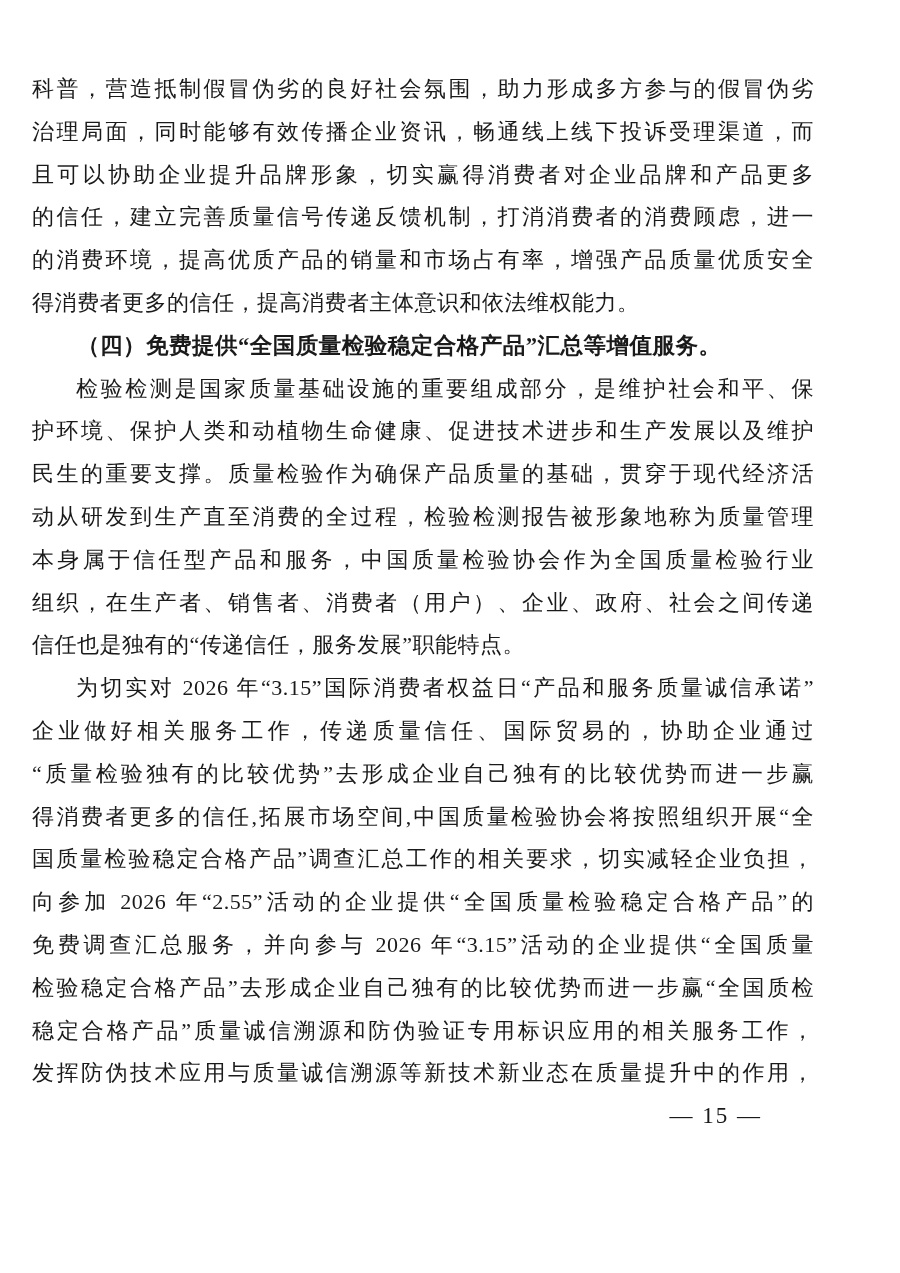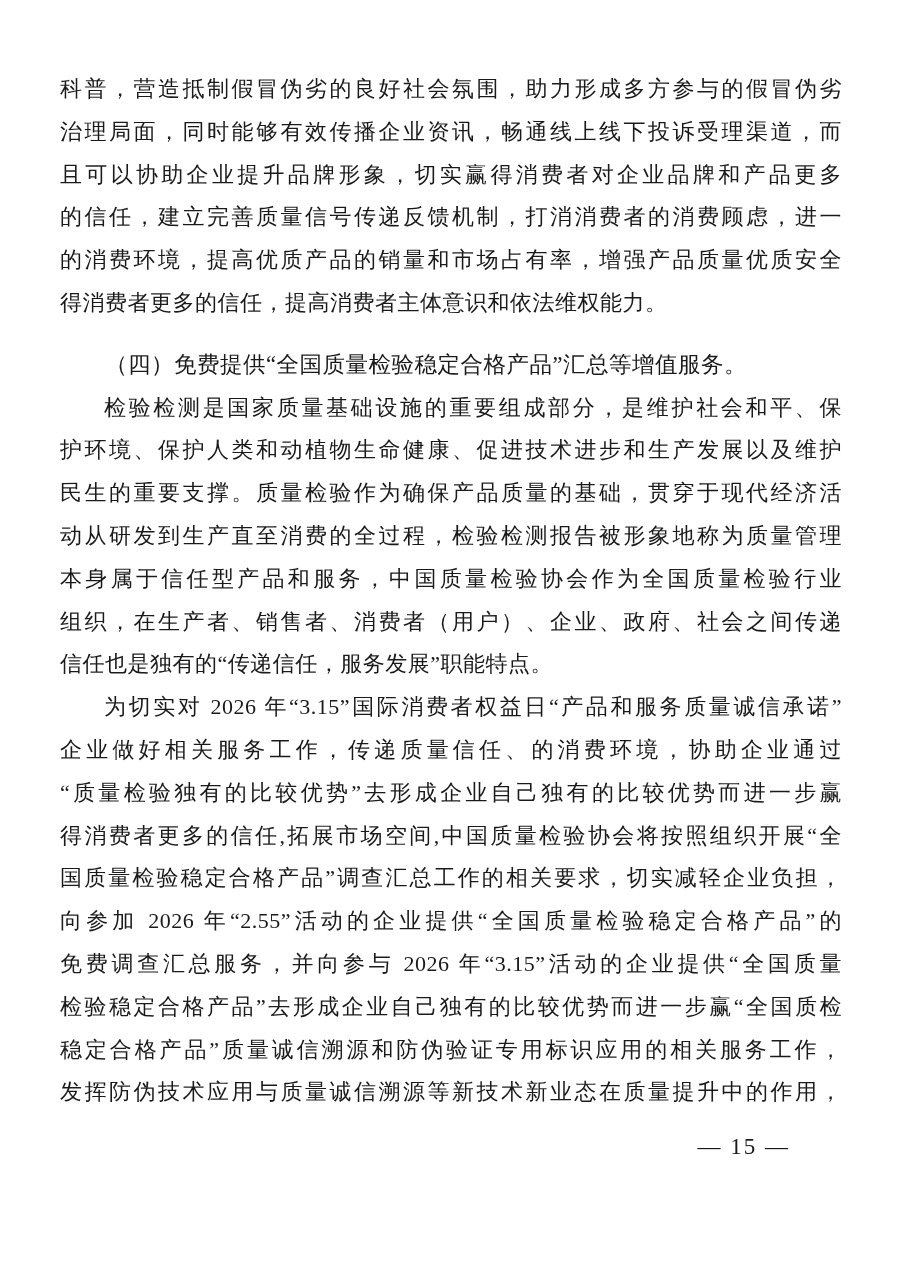--- a/index.html
+++ b/index.html
@@ -7,21 +7,21 @@
     padding: 0;
     background: #e8e8e8;
   }
   .page {
     position: relative;
     width: 900px;
     height: 1273px;
     margin: 0 auto;
     background: #ffffff;
     box-sizing: border-box;
-    padding: 68px 58px 0 60px;
+    padding: 68px 58px 0 32px;
     overflow: hidden;
     font-family: "Liberation Serif", "DejaVu Serif", serif;
     color: #1a1a1a;
   }
   .doc-body {
     width: 782px;
   }
   .line {
     font-size: 22px;
     line-height: 42.8px;
@@ -32,27 +32,26 @@
     overflow: hidden;
     height: 42.8px;
   }
   .line.no-stretch {
     text-align-last: left;
   }
   .line.indent {
     text-indent: 2em;
   }
   .line.heading {
-    font-weight: normal;
+    font-weight: bold;
     font-size: 22.5px;
-    margin-top: 19px;
   }
   .footer {
     width: 782px;
-    margin-top: 20px;
+    margin-top: 8px;
     text-align: right;
     padding-right: 52px;
     box-sizing: border-box;
   }
   .page-number {
     font-size: 23px;
     letter-spacing: 2px;
     color: #1a1a1a;
   }
 </style>
@@ -69,21 +68,21 @@
       <div class="line no-stretch">得消费者更多的信任，提高消费者主体意识和依法维权能力。</div>
       <div class="line heading indent no-stretch">（四）免费提供“全国质量检验稳定合格产品”汇总等增值服务。</div>
       <div class="line indent">检验检测是国家质量基础设施的重要组成部分，是维护社会和平、保</div>
       <div class="line">护环境、保护人类和动植物生命健康、促进技术进步和生产发展以及维护</div>
       <div class="line">民生的重要支撑。质量检验作为确保产品质量的基础，贯穿于现代经济活</div>
       <div class="line">动从研发到生产直至消费的全过程，检验检测报告被形象地称为质量管理</div>
       <div class="line">本身属于信任型产品和服务，中国质量检验协会作为全国质量检验行业</div>
       <div class="line">组织，在生产者、销售者、消费者（用户）、企业、政府、社会之间传递</div>
       <div class="line no-stretch">信任也是独有的“传递信任，服务发展”职能特点。</div>
       <div class="line indent">为切实对 2026 年“3.15”国际消费者权益日“产品和服务质量诚信承诺”</div>
-      <div class="line">企业做好相关服务工作，传递质量信任、的消费环境，协助企业通过</div>
+      <div class="line">企业做好相关服务工作，传递质量信任、国际贸易的，协助企业通过</div>
       <div class="line">“质量检验独有的比较优势”去形成企业自己独有的比较优势而进一步赢</div>
       <div class="line">得消费者更多的信任,拓展市场空间,中国质量检验协会将按照组织开展“全</div>
       <div class="line">国质量检验稳定合格产品”调查汇总工作的相关要求，切实减轻企业负担，</div>
       <div class="line">向参加 2026 年“2.55”活动的企业提供“全国质量检验稳定合格产品”的</div>
       <div class="line">免费调查汇总服务，并向参与 2026 年“3.15”活动的企业提供“全国质量</div>
       <div class="line">检验稳定合格产品”去形成企业自己独有的比较优势而进一步赢“全国质检</div>
       <div class="line">稳定合格产品”质量诚信溯源和防伪验证专用标识应用的相关服务工作，</div>
       <div class="line">发挥防伪技术应用与质量诚信溯源等新技术新业态在质量提升中的作用，</div>
     </div>
   <div class="footer">

